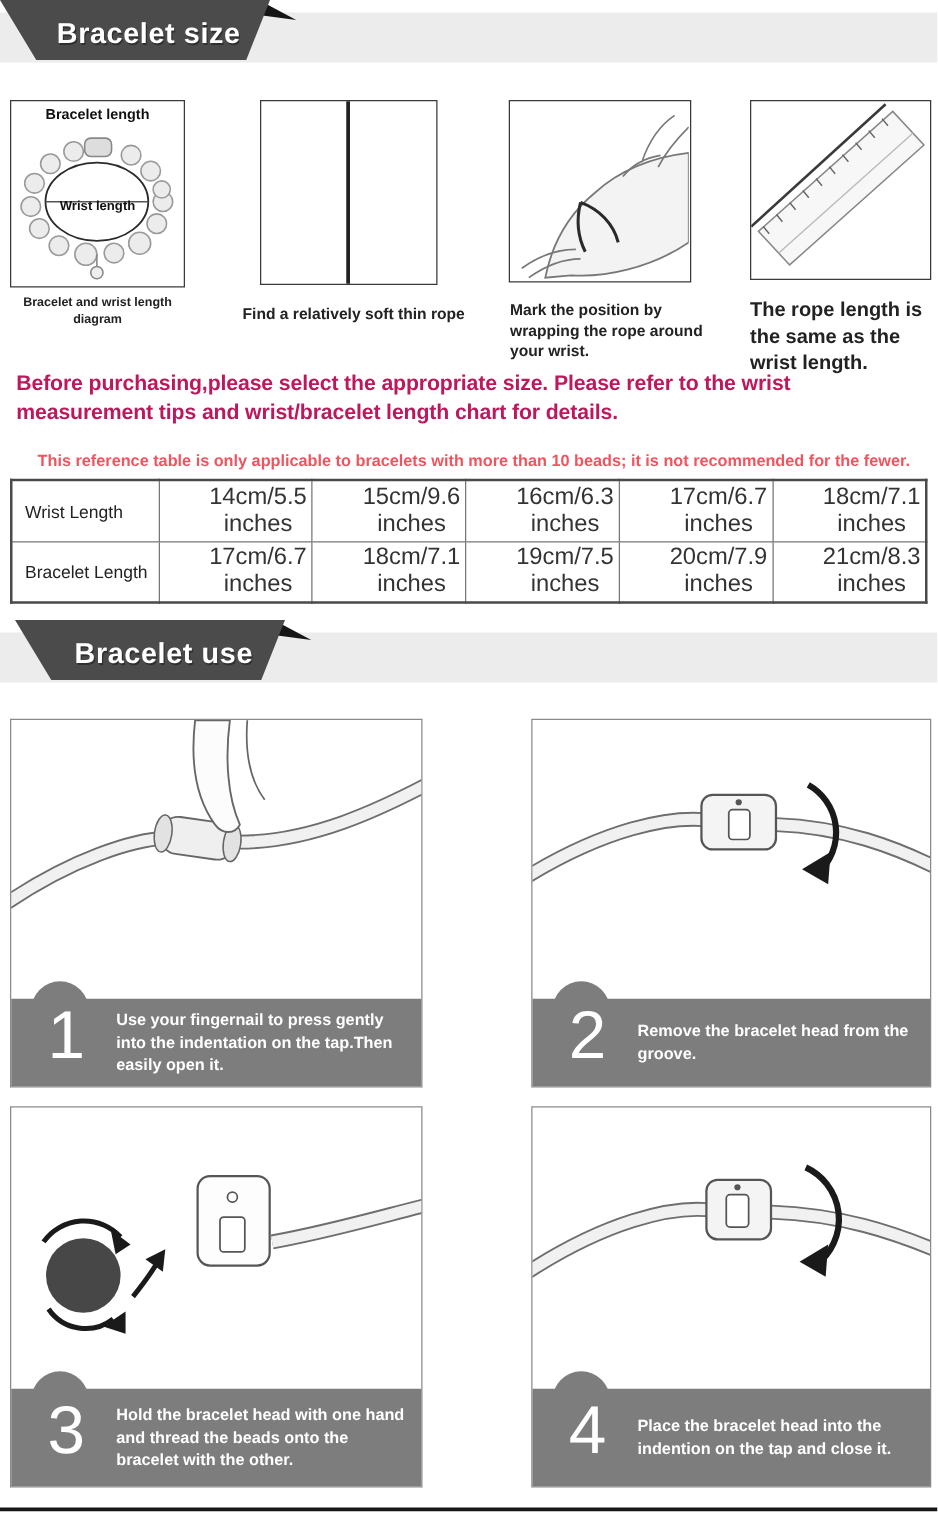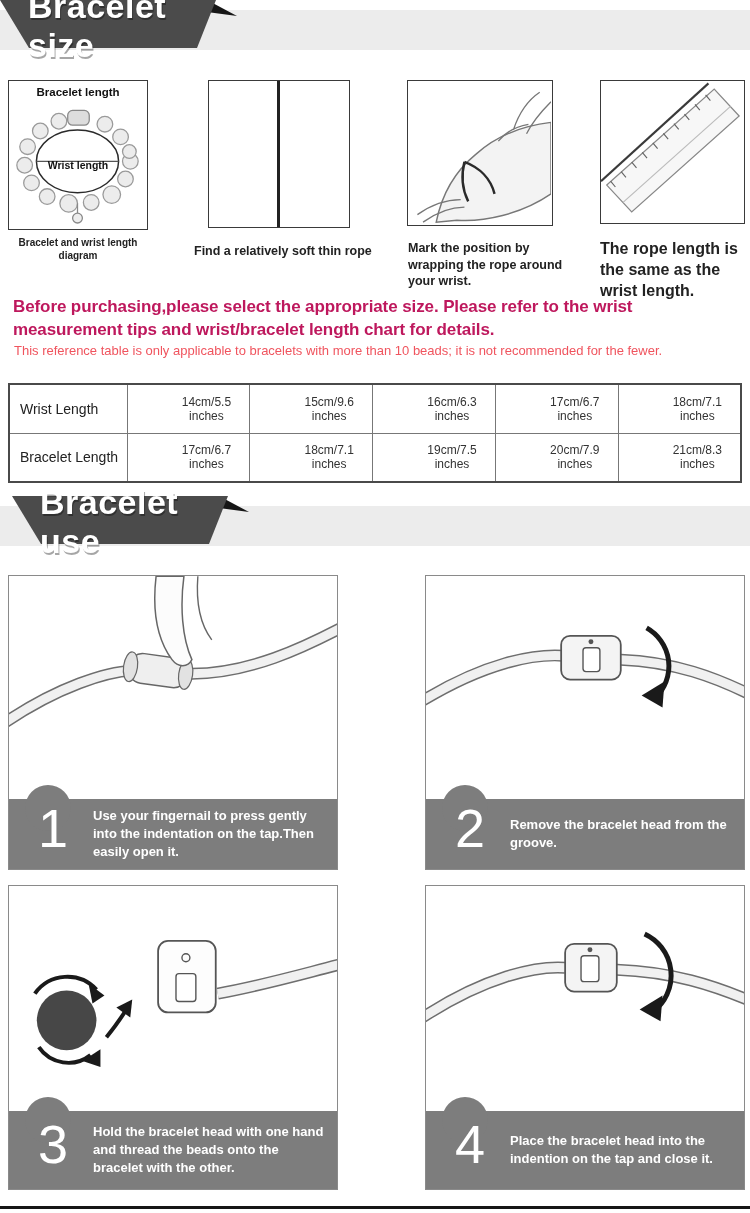--- a/index.html
+++ b/index.html
@@ -5,39 +5,39 @@
   * { margin:0; padding:0; box-sizing:border-box; }
   body { background:#fff; font-family:"Liberation Sans", sans-serif; }
   .page { position:relative; width:750px; height:1213px; background:#fff; overflow:hidden; margin:0 auto; }
 
   
   .band { position:absolute; left:0; width:750px; height:40px; background:#ececec; }
   .ribbon { position:absolute; left:0; width:240px; height:50px; }
   .ribbon svg { position:absolute; left:0; top:0; }
   .ribbon-label { position:absolute; left:28px; top:4px; width:182px; height:44px;
     display:flex; align-items:center; justify-content:center;
-    color:#fff; font-size:34px; font-weight:bold; letter-spacing:.5px;
-    text-shadow:1px 2px 0 rgba(0,0,0,.35); }
+    color:#fff; font-size:23px; font-weight:bold; letter-spacing:.5px;
+    text-shadow:1px 2px 0 rgba(0,0,0,.35);text-align:center; }
 
   
   .figbox { position:absolute; background:#fff; border:1.5px solid #3a3a3a; }
   .figcap { position:absolute; font-weight:bold; color:#222; line-height:1.32; }
   .lbl-top { position:absolute; top:5px; left:0; width:100%; text-align:center;
     font-size:11.5px; font-weight:bold; color:#111; }
   .lbl-inner { position:absolute; top:78px; left:0; width:100%; text-align:center;
     font-size:10.5px; font-weight:bold; color:#111; }
 
   .intro { position:absolute; left:13px; top:295px; width:729px;
     font-size:17px; font-weight:bold; color:#be185d; line-height:1.38; letter-spacing:-0.1px; }
-  .warning { position:absolute; left:14px; top:343px; width:730px;
-    font-size:13px; font-weight:normal; color:#f0545e; }
+  .warning { position:absolute; left:14px; top:361px; width:730px;
+    font-size:13px; font-weight:bold; color:#f0545e;text-align:center; }
 
   table.size-table { position:absolute; left:8px; top:383px; width:734px;
     border-collapse:collapse; table-layout:fixed; border:2px solid #4a4a4a; }
-  table.size-table td { border:1px solid #777; height:49px; font-size:12px;
+  table.size-table td { border:1px solid #777; height:49px; font-size:19px;
     color:#333; text-align:center; vertical-align:middle;padding-left:36px; }
   table.size-table td.rowhead { text-align:left; padding-left:10px; font-size:14px; color:#222; width:118px; }
 
   
   .panel { position:absolute; background:#fff; border:1px solid #8a8a8a; }
   .panel svg.illus { position:absolute; left:0; top:0; }
   .stepbar { position:absolute; left:0; right:0; bottom:0; background:#7d7d7d;
     display:flex; align-items:center; }
   .bump { position:absolute; left:16px; top:-14px; width:46px; height:46px;
     border-radius:50%; background:#7d7d7d; }

